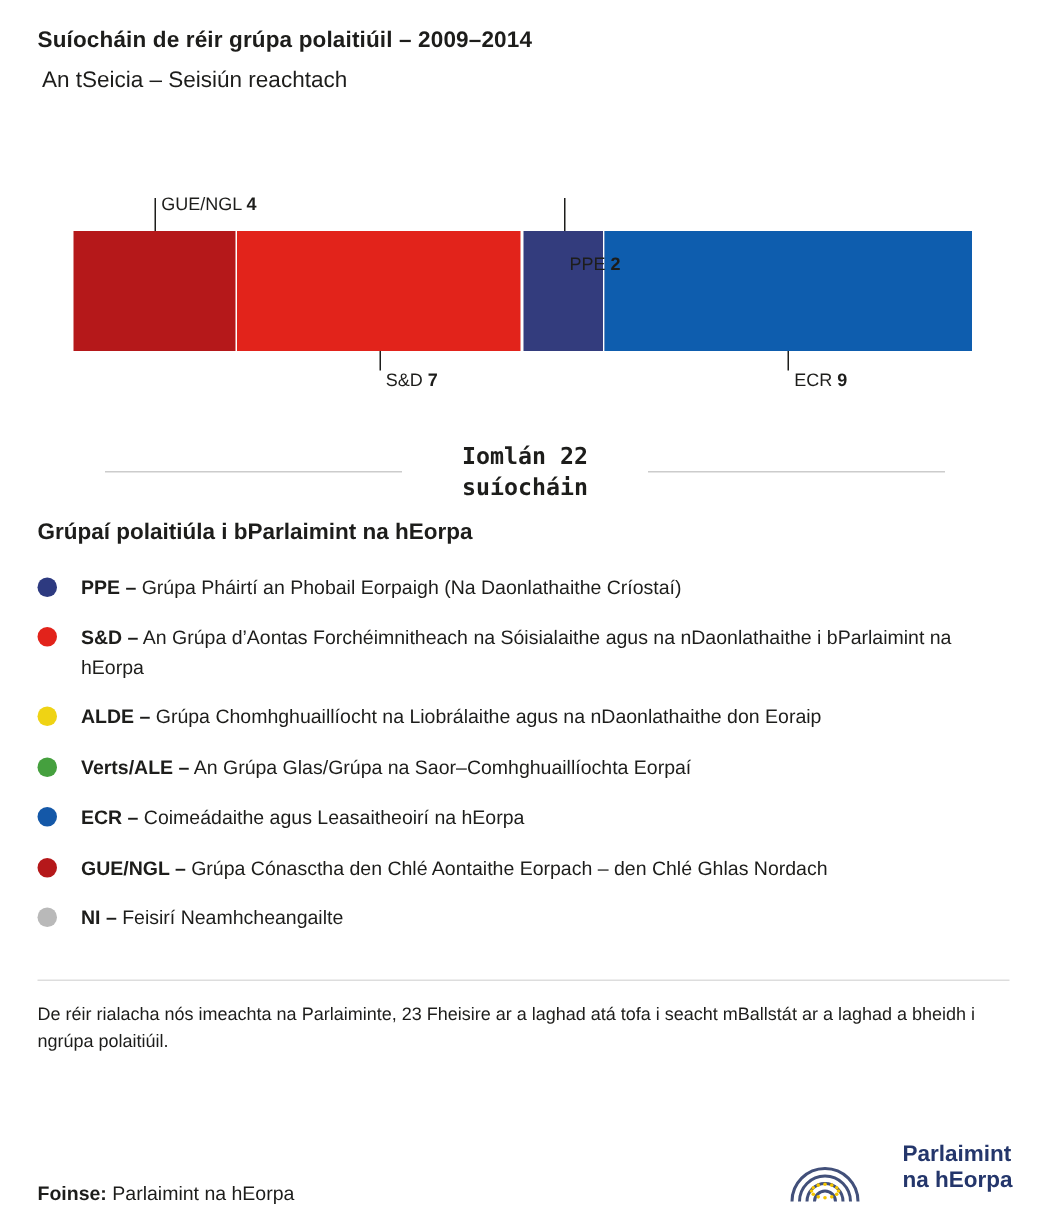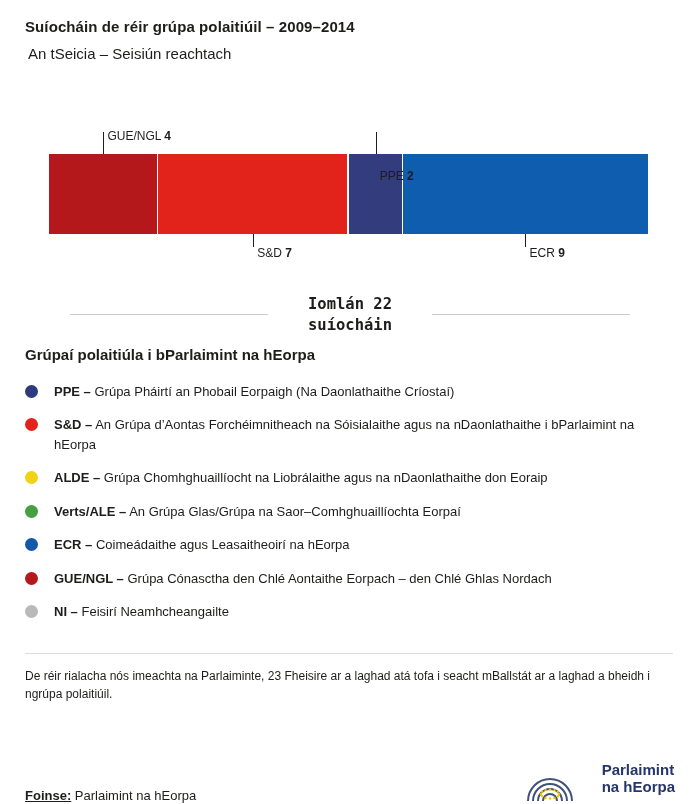--- a/index.html
+++ b/index.html
@@ -47,21 +47,21 @@
   .legend-item { display:flex; align-items:flex-start; margin-bottom:14px; font-size:13px; line-height:1.5; }
   .dot { width:13px; height:13px; border-radius:50%; flex:0 0 13px; margin:3px 16px 0 0; }
   .legend-text { max-width:620px; }
   .abbr { font-weight:bold; }
 
   
   .footer { position:absolute; left:25px; right:25px; bottom:0; padding-bottom:1px; }
   .footnote { border-top:1px solid #dddddd; padding-top:13px; font-size:12px; line-height:1.5; max-width:648px; }
   .source-row { display:flex; justify-content:space-between; align-items:flex-end; margin-top:30px; }
   .source { font-size:13px; }
-  .source b { font-weight:bold;text-decoration:underline; }
+  .source b { font-weight:bold; }
   .logo { display:flex; gap:23px;margin-top:28px; }
   .logo-text { font-size:15px; font-weight:bold; color:#24366b; line-height:1.15; }
 </style>
 </head>
 <body>
 
 <div class="page">
 
   <div class="header">
     <div class="title">Suíocháin de réir grúpa polaitiúil – 2009–2014</div>

